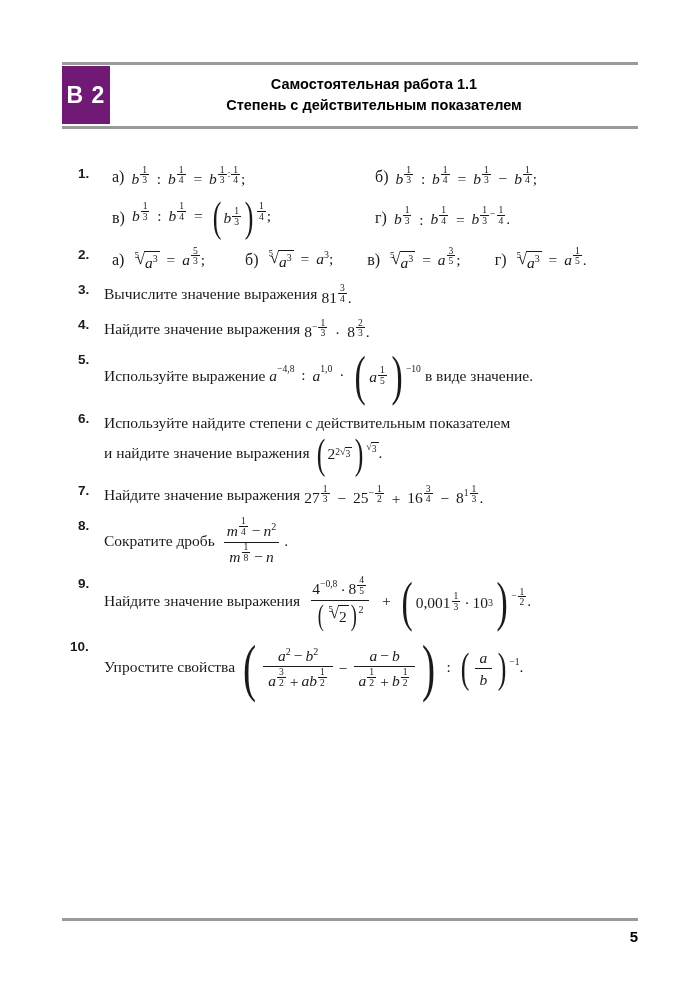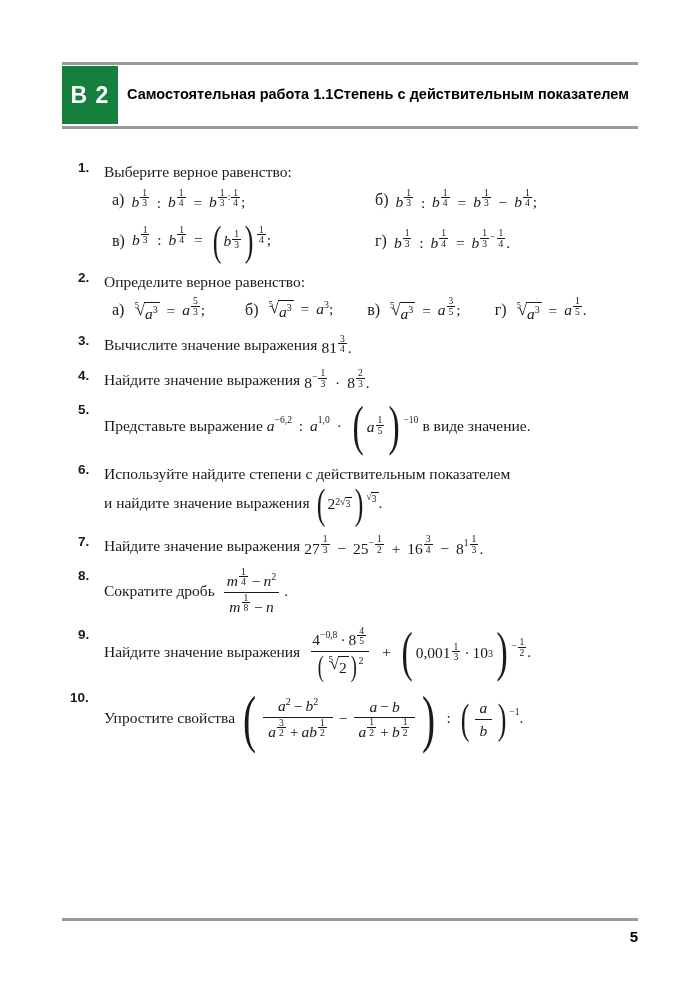--- a/index.html
+++ b/index.html
@@ -28,34 +28,35 @@
     width: 576px; height: 3px;
     background: #9a9a9a;
   }
   .header-rule-bottom {
     position: absolute;
     left: 62px; top: 126px;
     width: 576px; height: 3px;
     background: #9a9a9a;
   }
   .variant-badge {
-    width: 56px;
-    background: #15803d;
+    width: 48px;
+    background: #701a75;
     color: #ffffff;
     display: flex;
     align-items: center;
     justify-content: center;
     font-family: "Liberation Sans", "DejaVu Sans", sans-serif;
     font-weight: bold;
     font-size: 23px;
     letter-spacing: 1px;
   }
   .header-titles {
     flex: 1;
     display: flex;
+    flex-direction: column;
     align-items: center;
     justify-content: center;
     font-family: "Liberation Sans", "DejaVu Sans", sans-serif;
     font-weight: bold;
     font-size: 14.5px;
     line-height: 1.45;
     color: #000;
   }
 
   
@@ -216,21 +217,20 @@
     <div>Самостоятельная работа 1.1</div>
     <div>Степень с действительным показателем</div>
   </div>
 </div>
 <div class="header-rule-bottom"></div>
 
 <div class="tasks">
 
   <div class="task">
     <span class="task-num">1.</span>
-    <span class="task-text">Выберите верное равенство:</span>
 
     <div class="opt-grid">
       <div class="opt-row">
         <div class="opt-col">
           <span class="opt-lbl">а)</span>
           <span class="math mathline">
             <span class="m">b</span><span class="exp"><span class="frac">
                   <span class="num">1</span>
                   <span class="den">3</span>
                 </span></span>
@@ -324,21 +324,20 @@
                   <span class="den">4</span>
                 </span></span><span>.</span>
           </span>
         </div>
       </div>
     </div>
   </div>
 
   <div class="task">
     <span class="task-num">2.</span>
-    <span class="task-text">Определите верное равенство:</span>
 
     <div class="opt-inline">
       <div class="cell">
         <span class="opt-lbl">а)</span>
         <span class="math mathline">
           <span class="rad">
               <span class="idx">5</span>
               <span class="sign">√</span>
               <span class="body"><span class="m">a</span><sup class="s">3</sup></span>
             </span>
@@ -419,23 +418,23 @@
       <span class="cdot">·</span>
       <span class="mr">8</span><span class="exp"><span class="frac">
             <span class="num">2</span>
             <span class="den">3</span>
           </span></span><span>.</span>
     </span>
   </div>
 
   <div class="task mt10">
     <span class="task-num">5.</span>
-    <span class="task-text">Представьте выражение</span>
-    <span class="math mathline">
-      <span class="m">a</span><span class="exp">−6,2</span>
+    <span class="task-text">Используйте выражение</span>
+    <span class="math mathline">
+      <span class="m">a</span><span class="exp">−4,8</span>
       <span class="op">:</span>
       <span class="m">a</span><span class="exp">1,0</span>
       <span class="cdot">·</span>
       <span class="paren p-lg">
           <span class="pl">(</span>
           <span class="m">a</span>
           <span class="exp"><span class="frac">
               <span class="num">1</span>
               <span class="den">5</span>
             </span></span>

